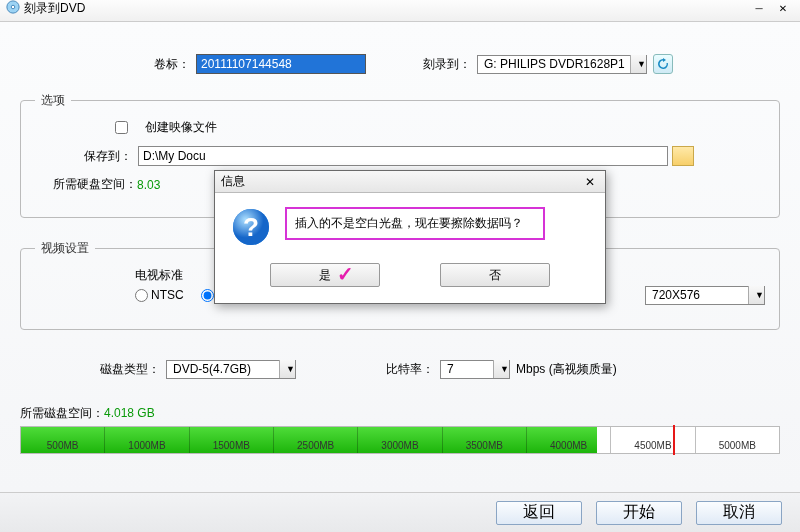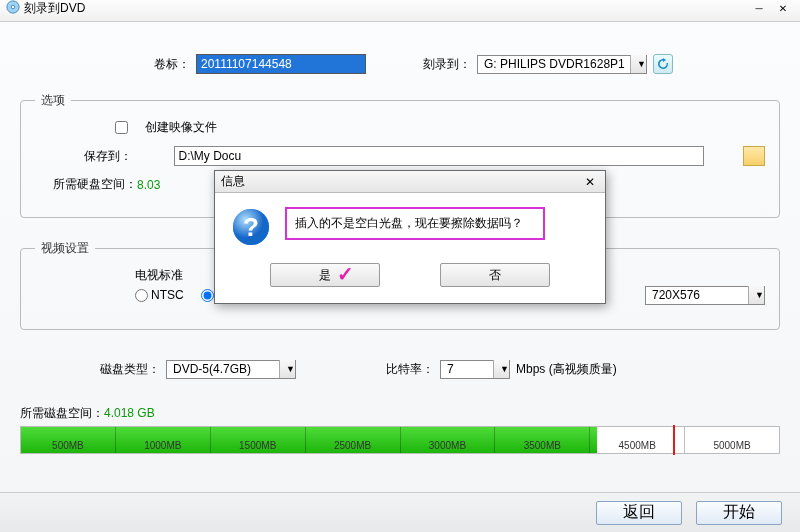--- a/index.html
+++ b/index.html
@@ -93,21 +93,21 @@
   </div>
 
   <fieldset>
     <legend>选项</legend>
     <div class="row" style="justify-content:space-between; padding-left:80px; padding-right:10px;">
       <label class="chk">
         <input type="checkbox" style="">
           <span>创建映像文件</span>
       </label>
     </div>
-    <div class="row" style="padding-left:42px;justify-content:space-between;">
+    <div class="row" style="padding-left:42px;">
       <span class="label" style="width:55px">保存到：</span>
       <input class="input-sel" style="width: 530px;" value="D:\My Docu">
       <span class="browse-btn"></span>
     </div>
     <div class="row" style="padding-left:18px;">
       <span>所需硬盘空间：</span>
       <span class="green">8.03</span>
     </div>
   </fieldset>
 
@@ -169,34 +169,38 @@
           <div class="tick">
             <span>2500MB</span>
           </div>
           <div class="tick">
             <span>3000MB</span>
           </div>
           <div class="tick">
             <span>3500MB</span>
           </div>
           <div class="tick">
+            <span>4000MB</span>
+          </div>
+          <div class="tick">
             <span>4500MB</span>
           </div>
           <div class="tick">
             <span>5000MB</span>
           </div>
         </div>
       <div class="red-line" id="red-line" style="left: 86%;"></div>
     </div>
   </div>
 </div>
 
 <div class="footer">
   <button class="btn">返回</button>
   <button class="btn">开始</button>
+  <button class="btn">取消</button>
 </div>
 
 <div class="modal-mask">
   <div class="modal">
     <div class="modal-title">
       <span>信息</span>
       <span class="spacer"></span>
       <span class="modal-close">✕</span>
     </div>
     <div class="modal-body">

